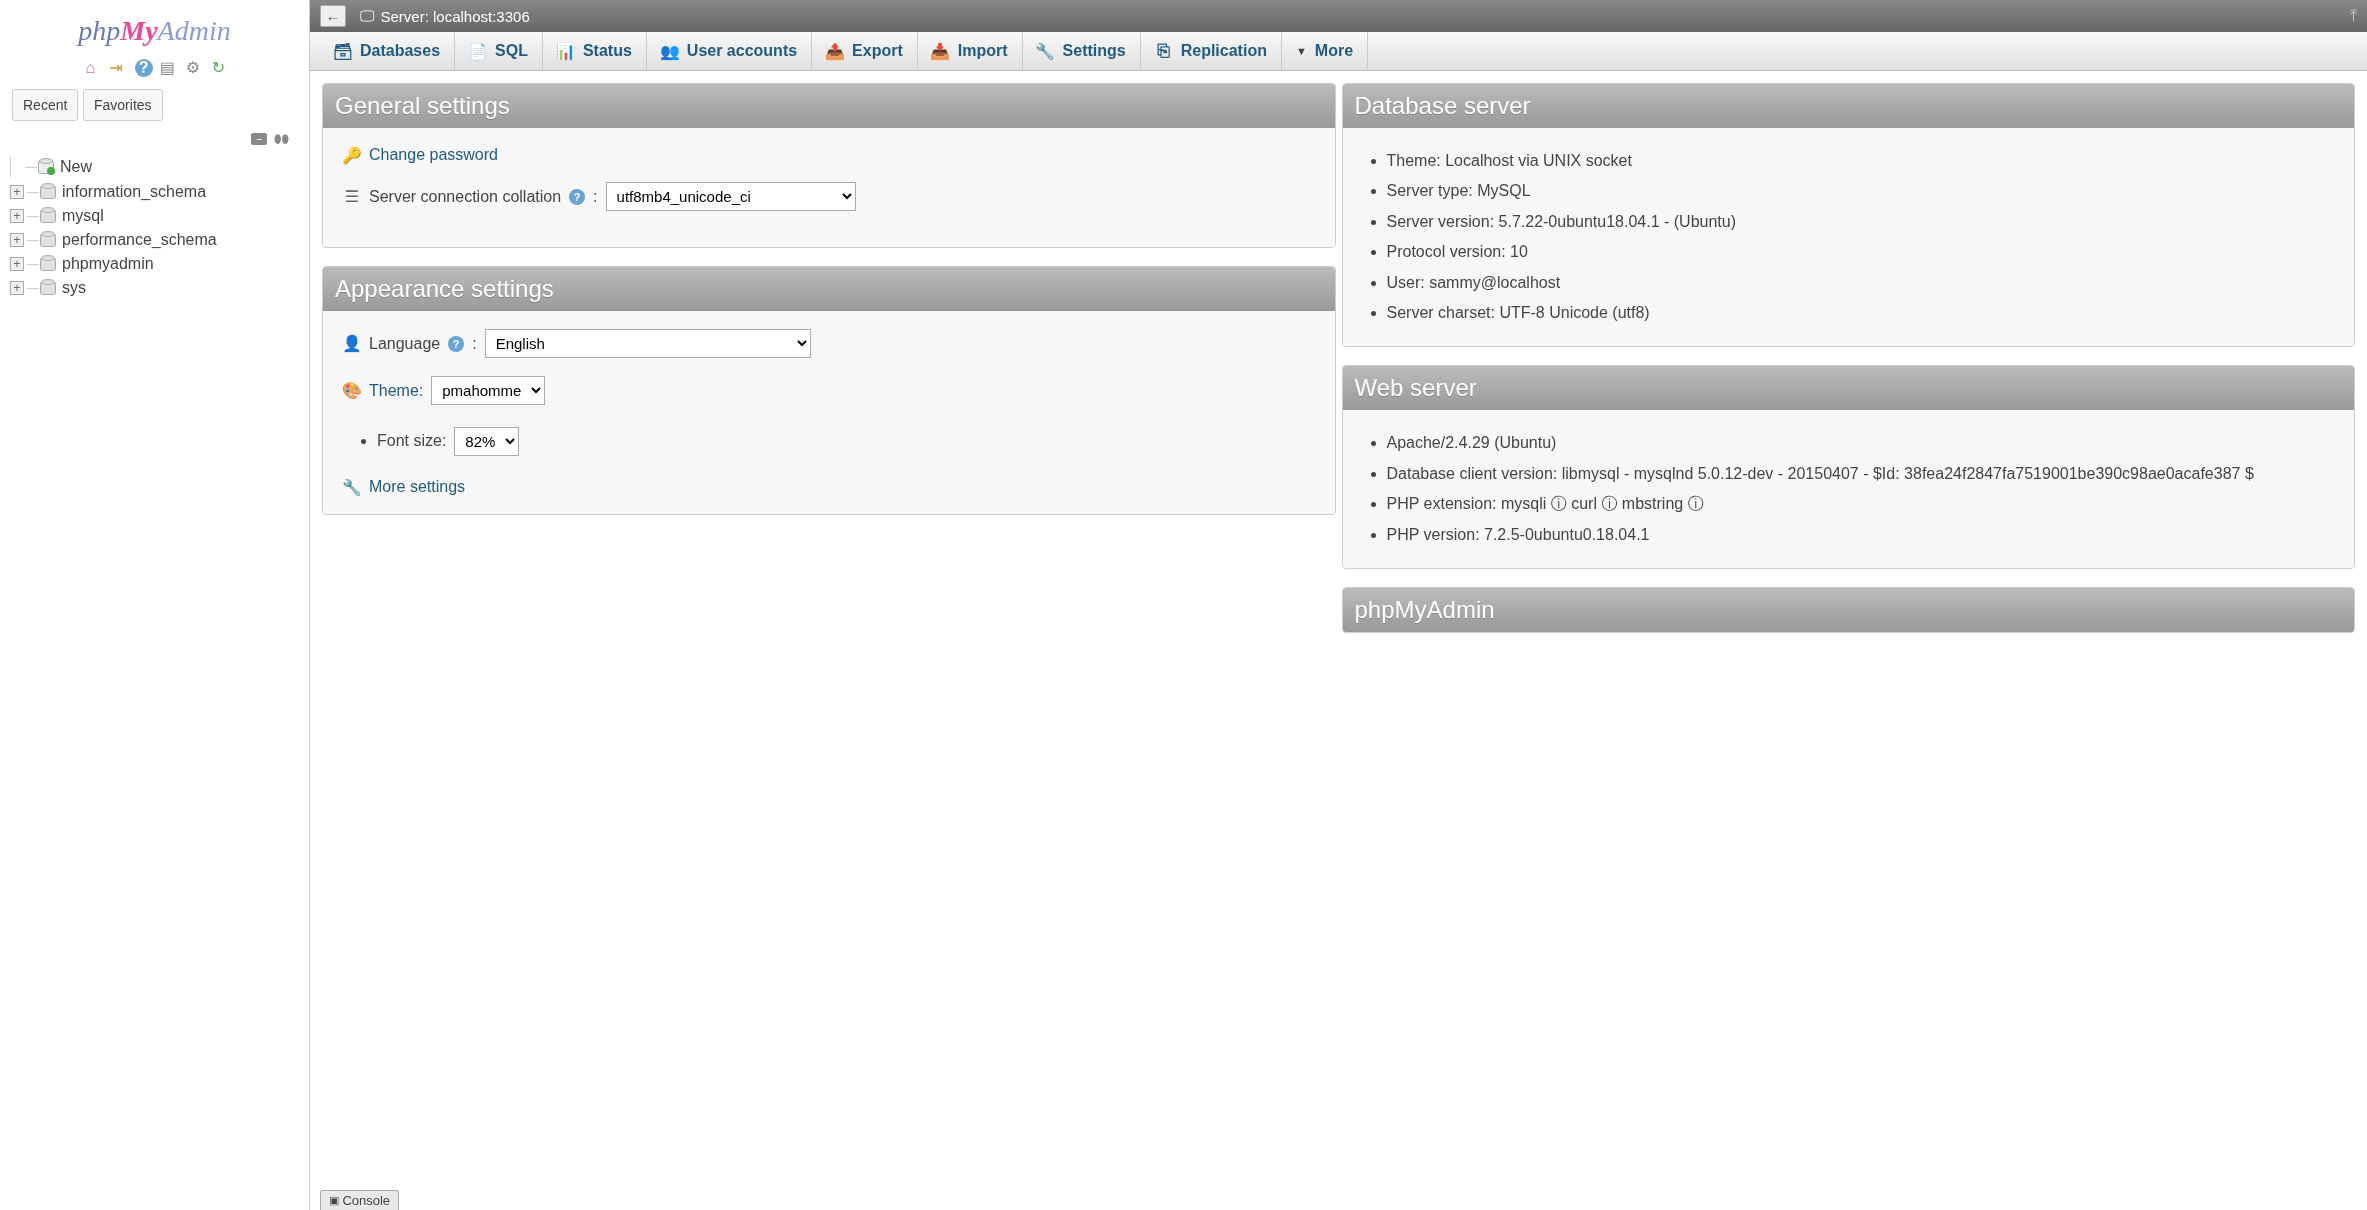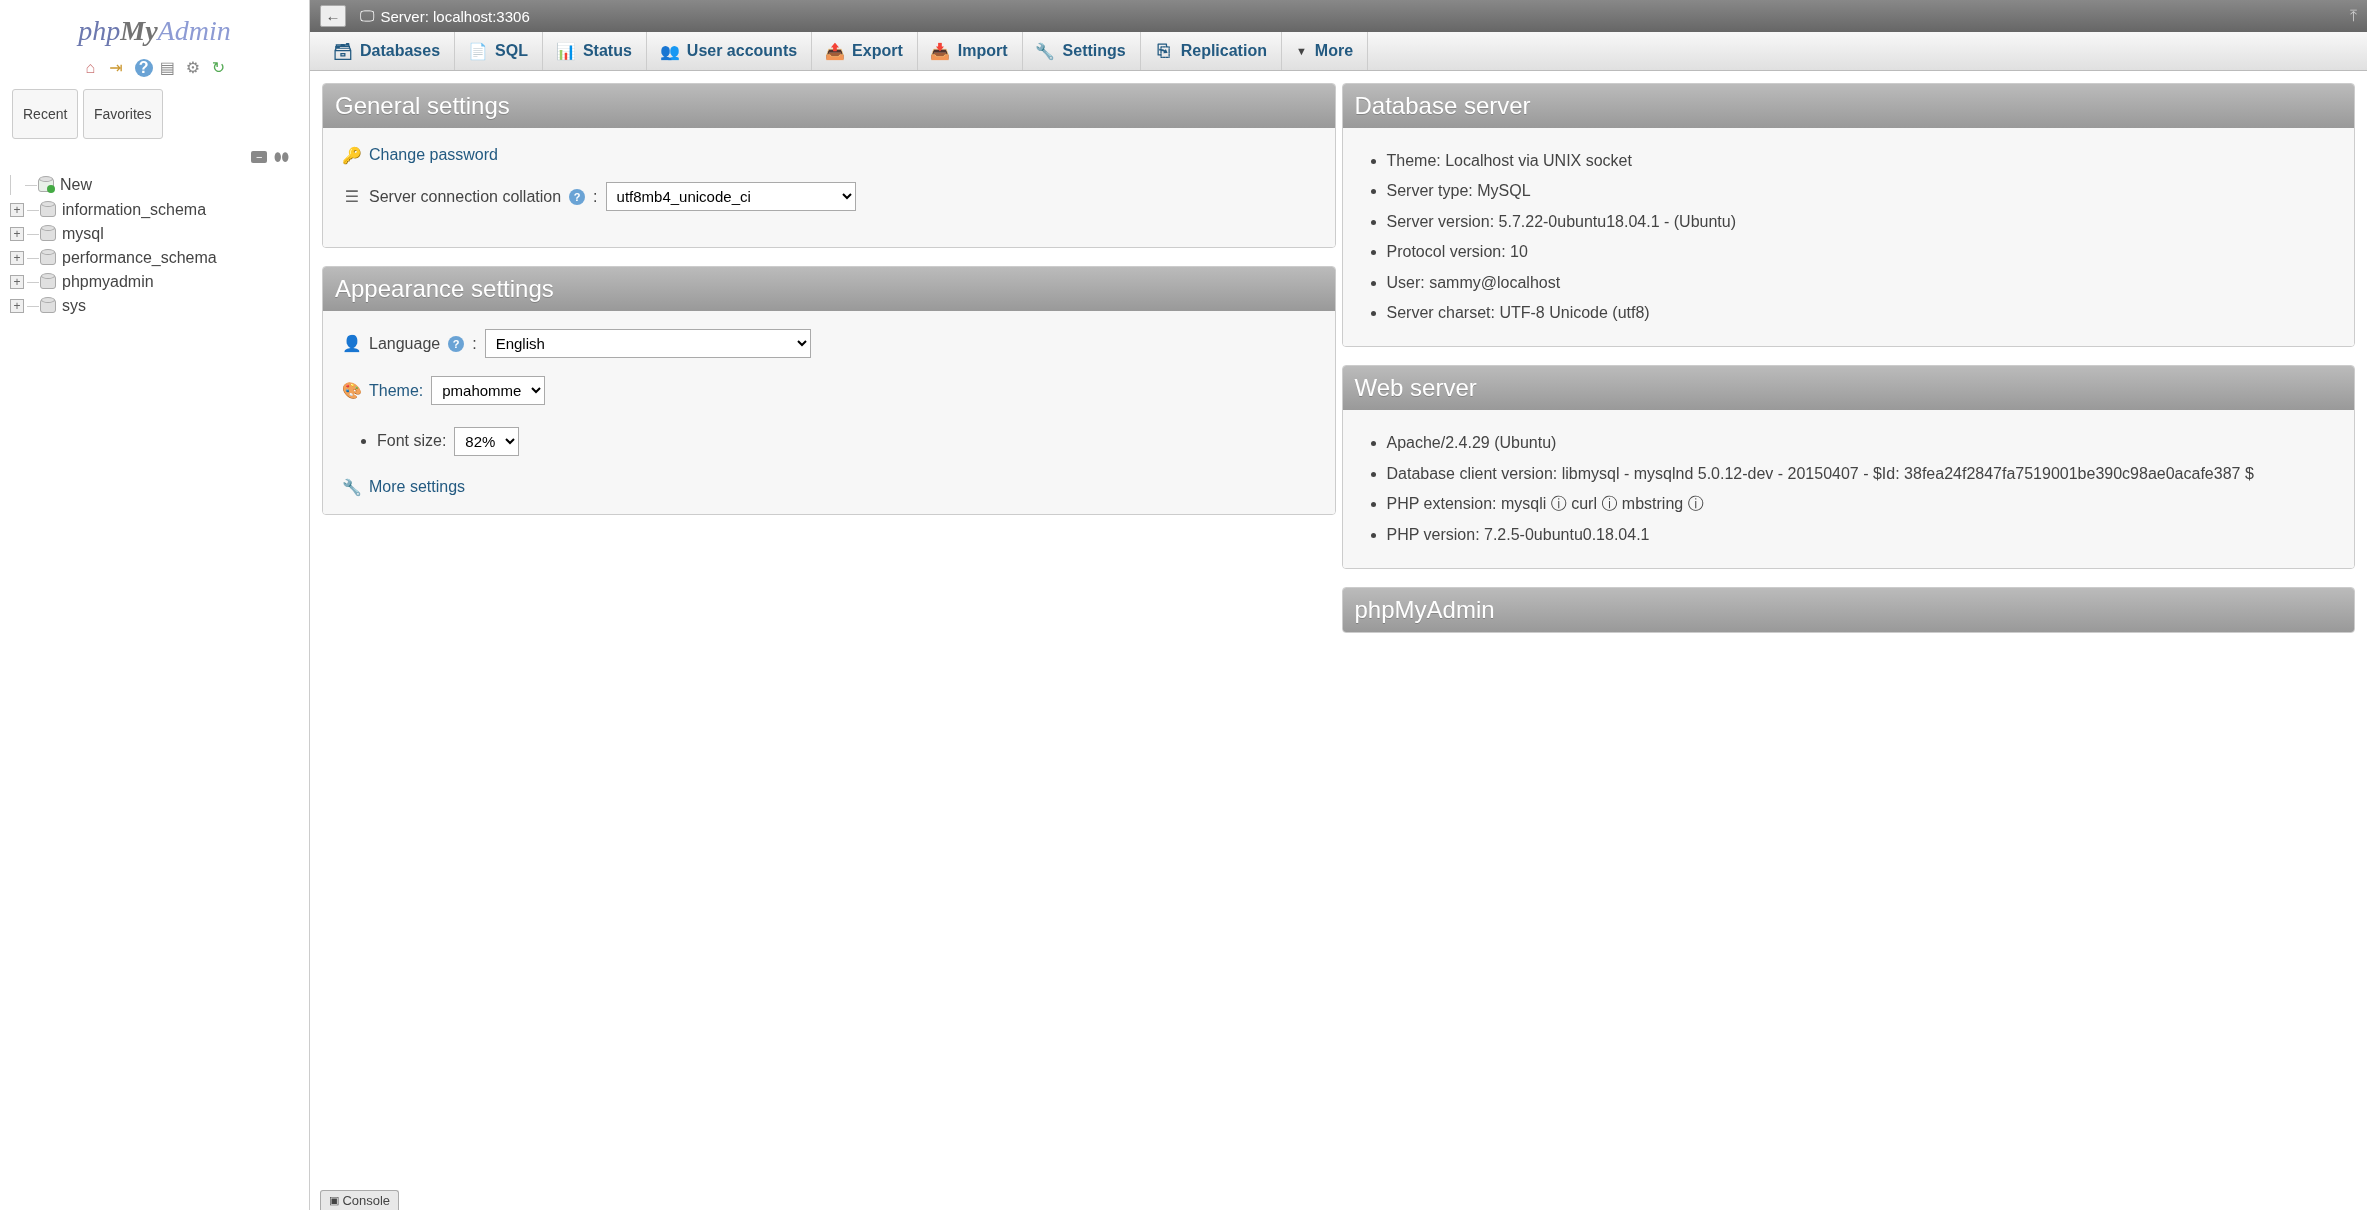--- a/index.html
+++ b/index.html
@@ -3,26 +3,26 @@
 <meta charset="utf-8">
 <style>
 * { box-sizing: border-box; margin: 0; padding: 0; }
 body { font-family: sans-serif; font-size: 13px; color: #444; background: #fff; }
 .app { display: flex; height: 100vh; }
 
 
 .sidebar { width: 310px; background: #fff; border-right: 1px solid #ccc; padding-top: 10px; overflow: hidden; }
 .logo { text-align: center; padding: 5px 0 8px; font-size: 28px; font-weight: bold; font-style: italic; font-family: Georgia, serif; }
 .logo .php { color: #6C78AF; font-weight: normal; }
-.logo .my { color: #737373; }
+.logo .my { color: #ec4899; }
 .logo .admin { color: #8D9BD4; font-weight: normal; }
 .toolbar-icons { text-align: center; padding: 4px 0 8px; }
 .toolbar-icons span { display: inline-block; width: 18px; height: 18px; margin: 0 2px; cursor: pointer; font-size: 16px; line-height: 18px; }
 .nav-buttons { padding: 4px 12px; }
-.nav-btn { display: inline-block; background: #f7f7f7; border: 1px solid #ccc; border-radius: 3px; padding: 16px 10px; font-size: 14px; cursor: pointer; margin-right: 1px; }
+.nav-btn { display: inline-block; background: #f7f7f7; border: 1px solid #ccc; border-radius: 3px; padding: 7px 10px; font-size: 14px; cursor: pointer; margin-right: 1px; }
 .collapse-row { text-align: right; padding: 6px 20px 4px; }
 .collapse-icon { display: inline-block; width: 16px; height: 12px; background: #888; border-radius: 2px; color: #fff; font-size: 11px; text-align: center; line-height: 12px; margin-right: 3px; cursor: pointer; }
 .link-icon { display: inline-block; font-size: 12px; color: #888; cursor: pointer; }
 .db-tree { padding: 4px 4px; }
 .db-tree-item { display: flex; align-items: center; padding: 3px 0; font-size: 16px; cursor: pointer; }
 .tree-expand { width: 14px; height: 14px; border: 1px solid #aaa; background: #f0f0f0; text-align: center; line-height: 12px; font-size: 12px; color: #666; margin-right: 2px; margin-left: 6px; }
 .tree-line { width: 12px; border-top: 1px solid #ccc; margin: 0 1px; display: inline-block; height: 1px; }
 .tree-db-icon { width: 16px; height: 14px; background: #e0e0e0; border: 1px solid #aaa; border-radius: 3px; margin-right: 6px; position: relative; }
 .tree-db-icon::before { content: ''; position: absolute; top: -3px; left: 0; right: 0; height: 4px; background: #e0e0e0; border: 1px solid #aaa; border-radius: 50%; }
 .db-tree-item.new .tree-db-icon { background: #e8f0e8; }

